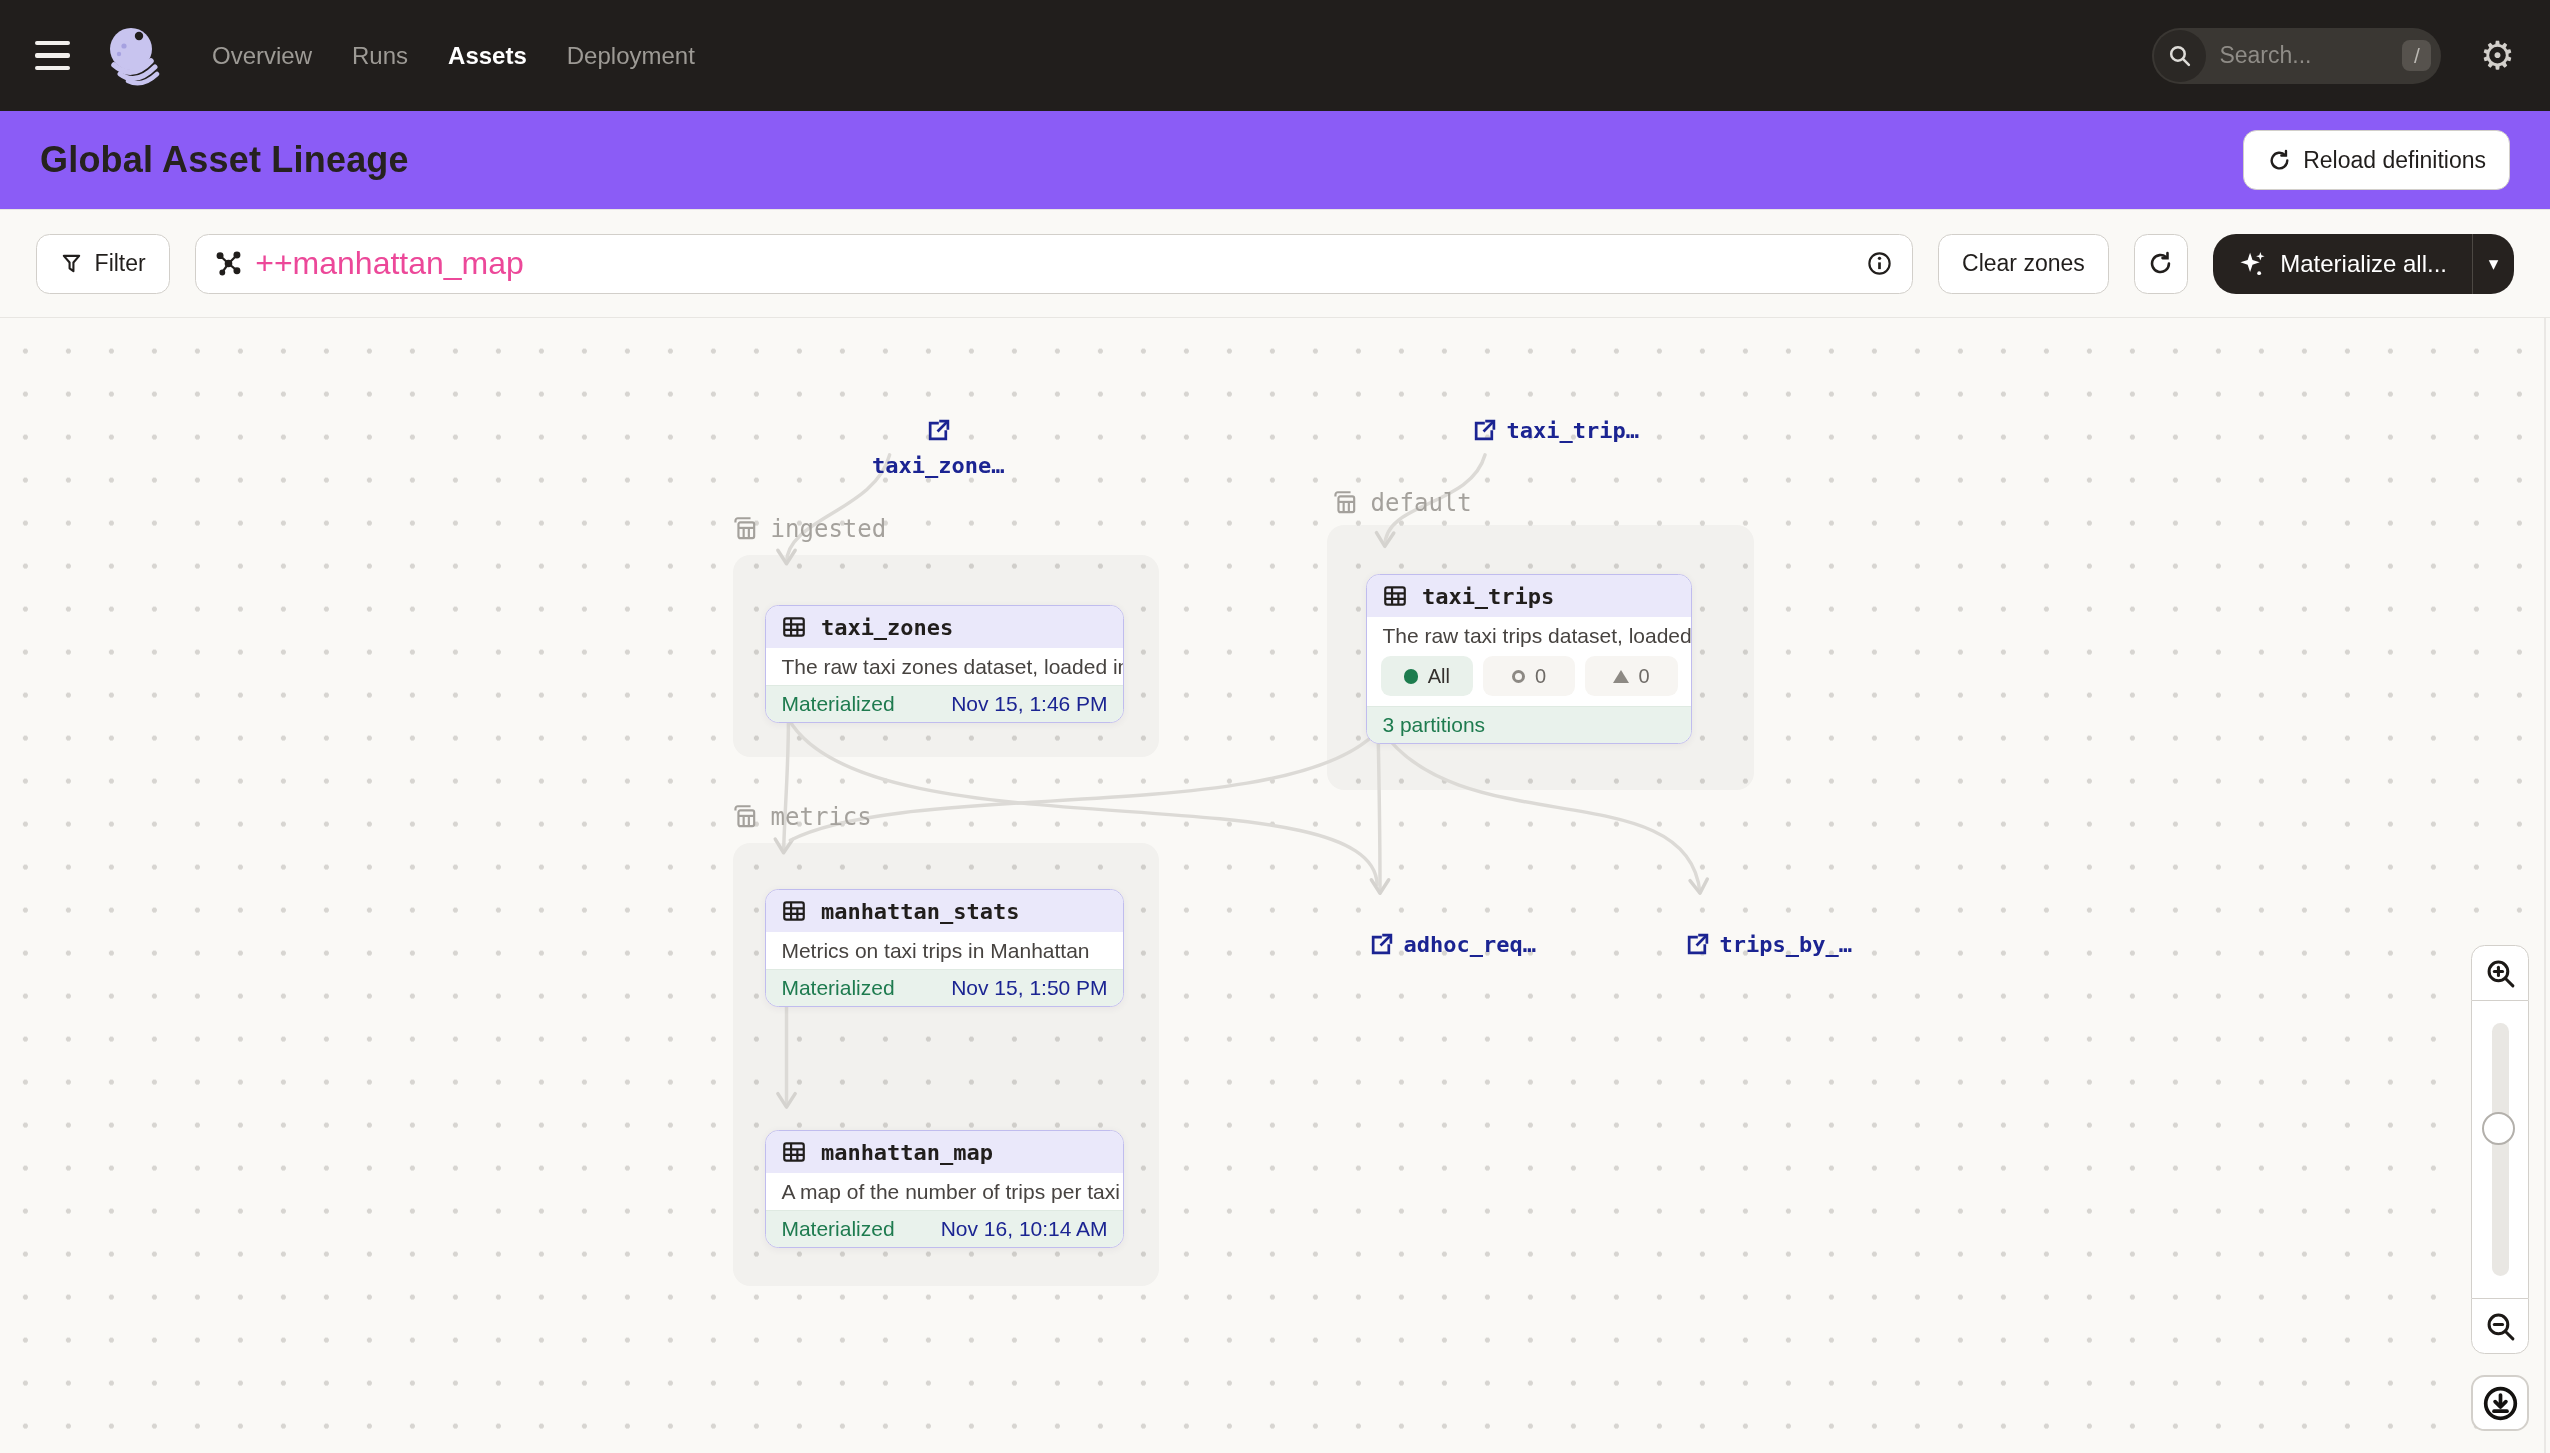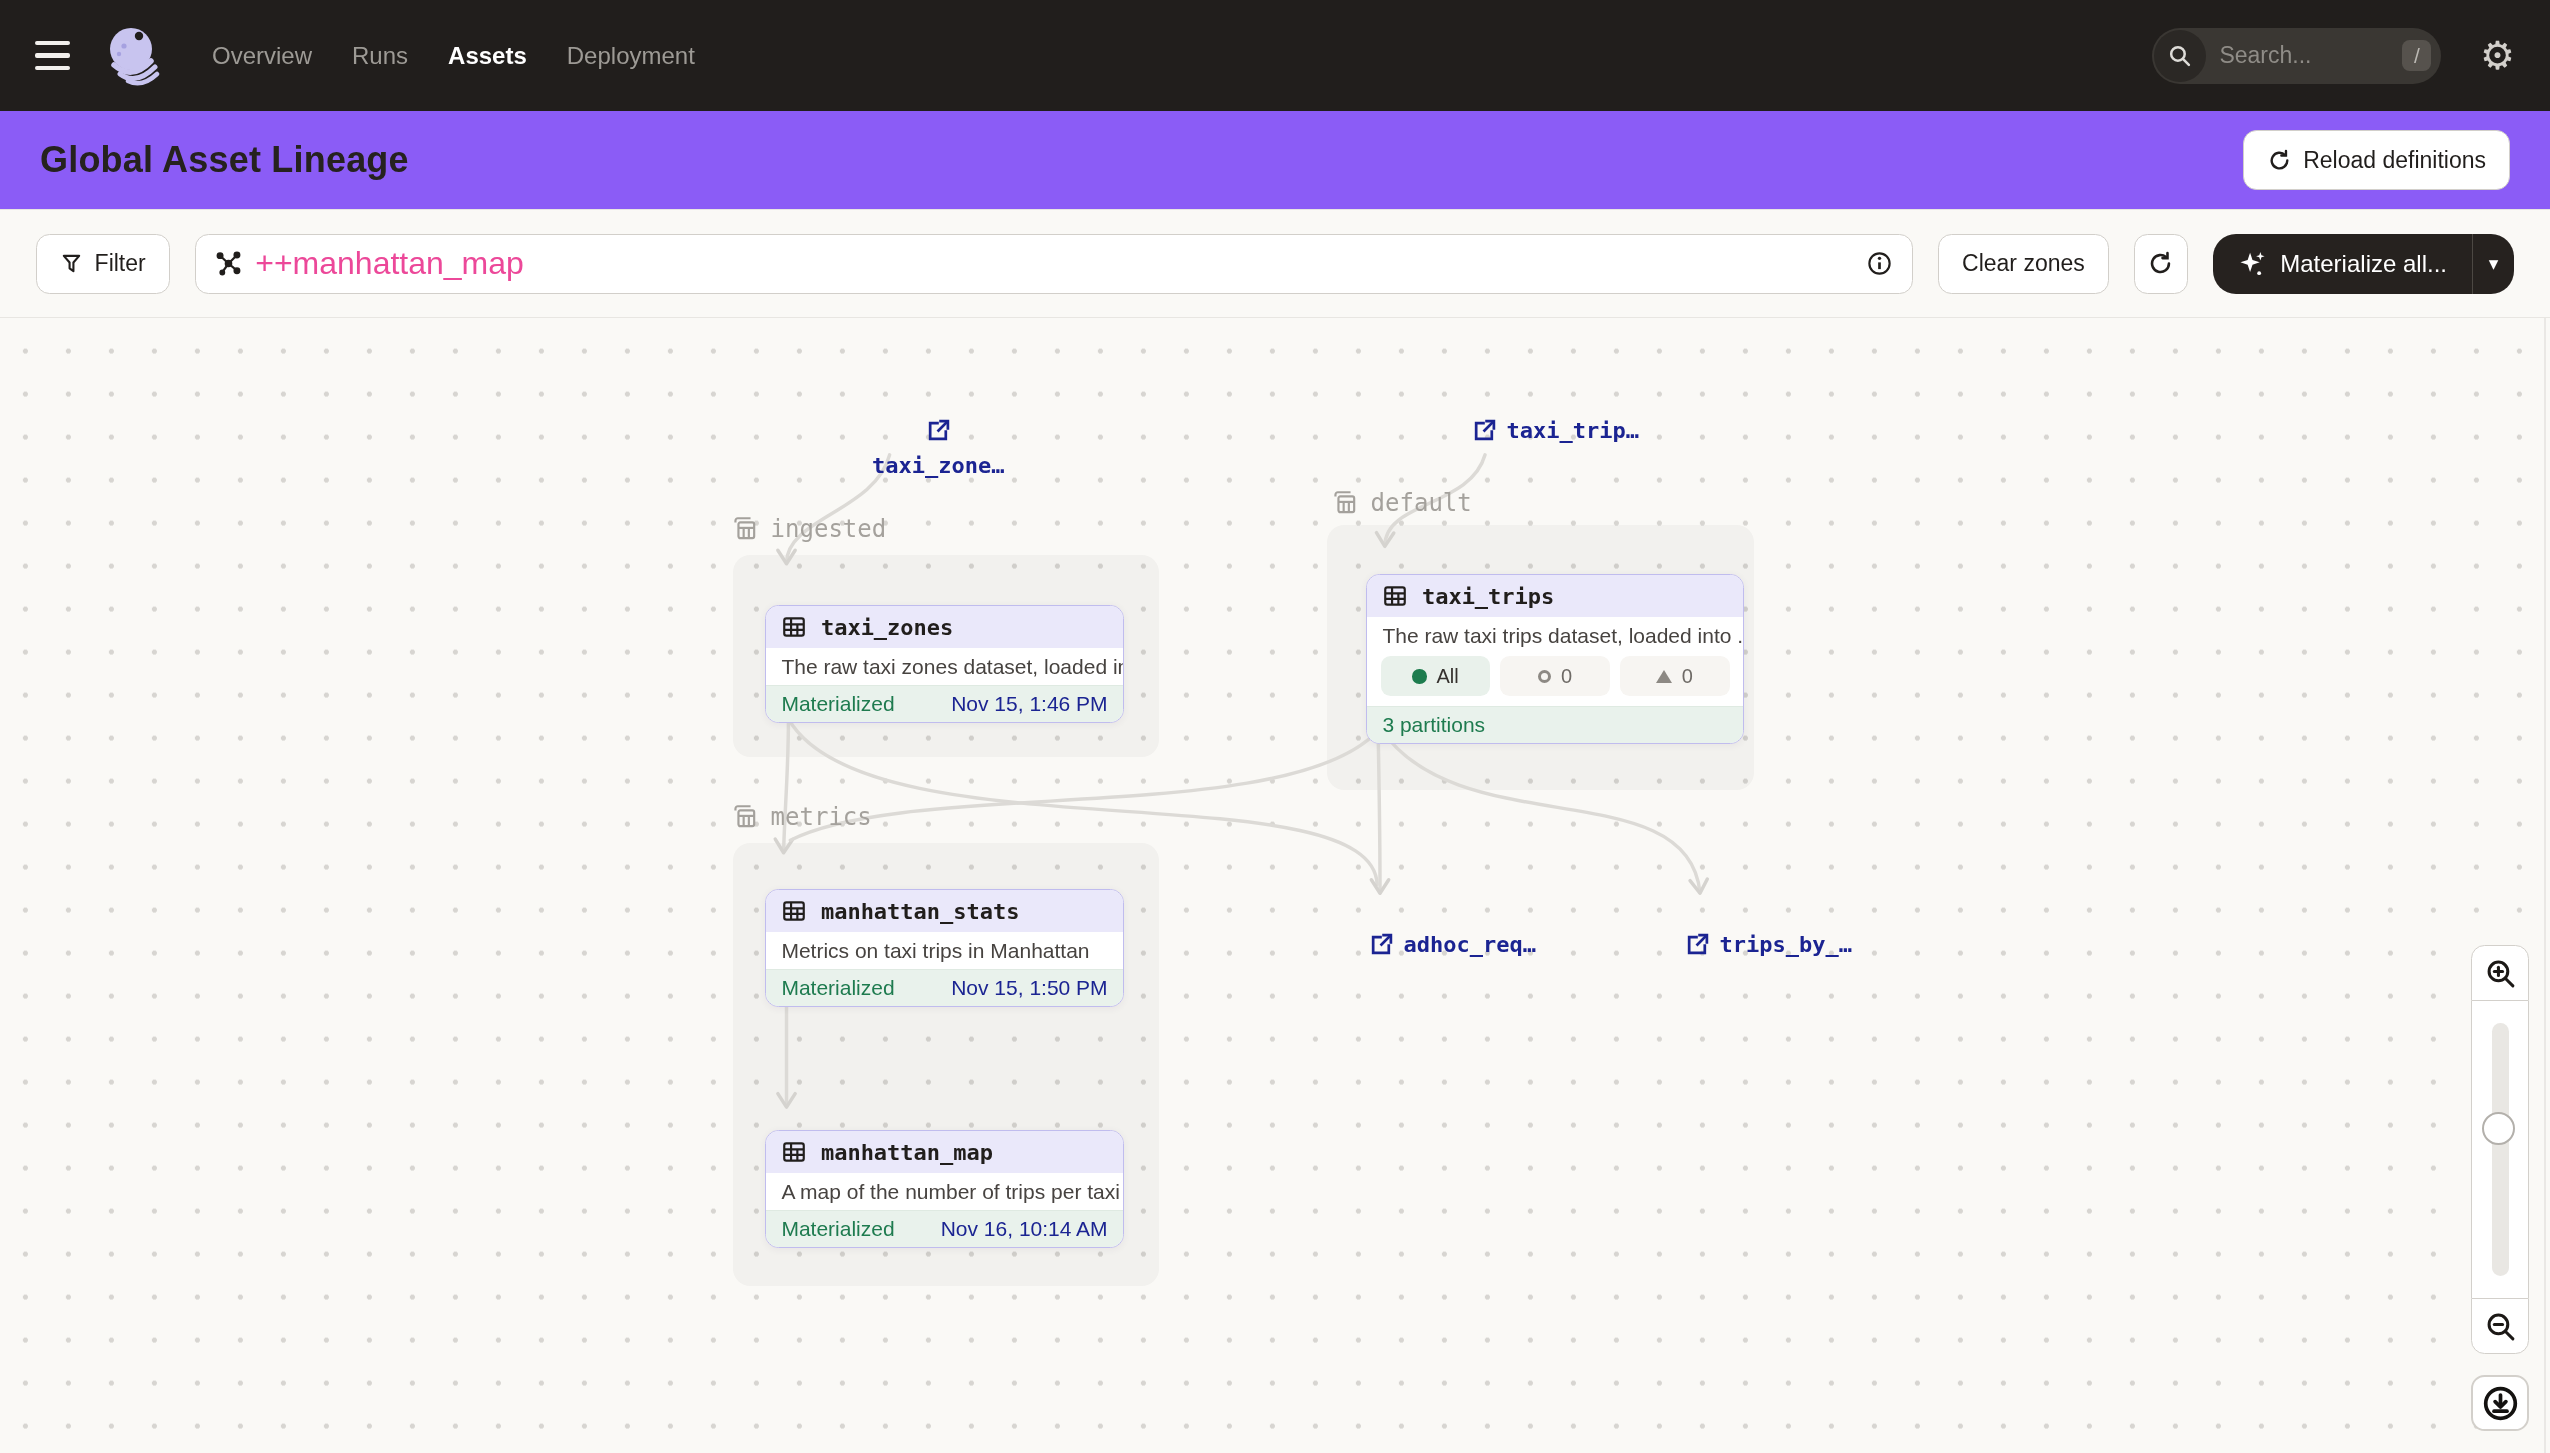--- a/index.html
+++ b/index.html
@@ -279,21 +279,21 @@
       </svg>
       <span>taxi_zones</span>
     </div>
     <div class="node-desc">The raw taxi zones dataset, loaded int...</div>
     <div class="node-footer">
       <span class="status-label">Materialized</span>
       <span class="timestamp">Nov 15, 1:46 PM</span>
     </div>
   </div>
 
-  <div class="asset-node" style="left:1366px; top:256px; width:378px;">
+  <div class="asset-node" style="left:1366px; top:256px; width:326px;">
     <div class="node-header">
       <svg class="ic" width="26" height="26" viewBox="0 0 24 24" fill="none" stroke="#211e1c" stroke-width="2">
         <rect x="3" y="4" width="18" height="16" rx="2"></rect>
           <line x1="3" y1="9.5" x2="21" y2="9.5"></line>
         <line x1="9.3" y1="4" x2="9.3" y2="20"></line>
           <line x1="15.1" y1="9.5" x2="15.1" y2="20"></line>
           <line x1="3" y1="14.7" x2="21" y2="14.7"></line>
       </svg>
       <span>taxi_trips</span>
     </div>

